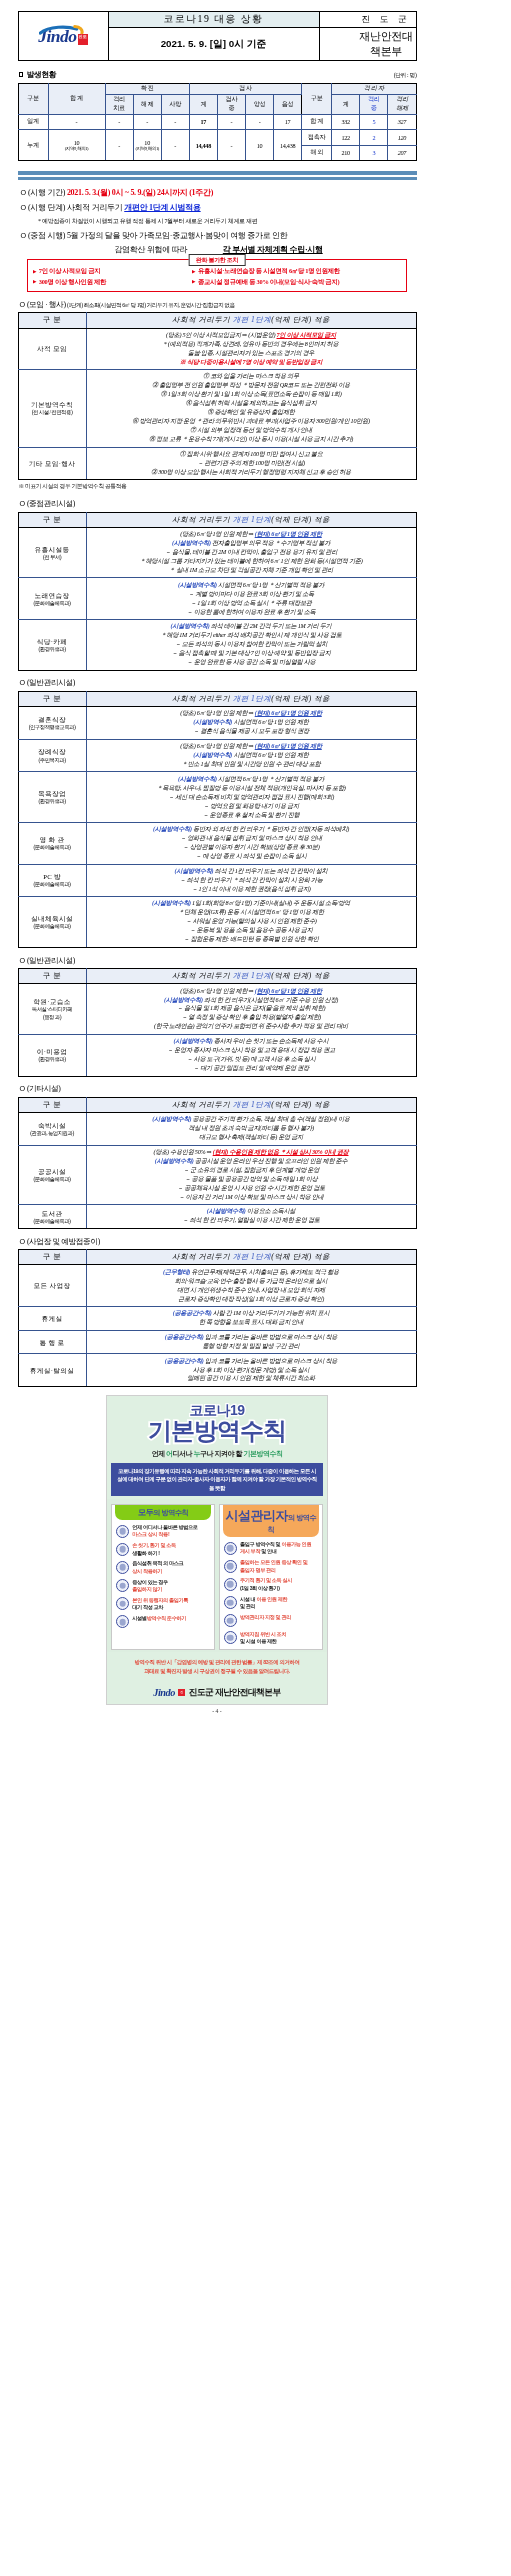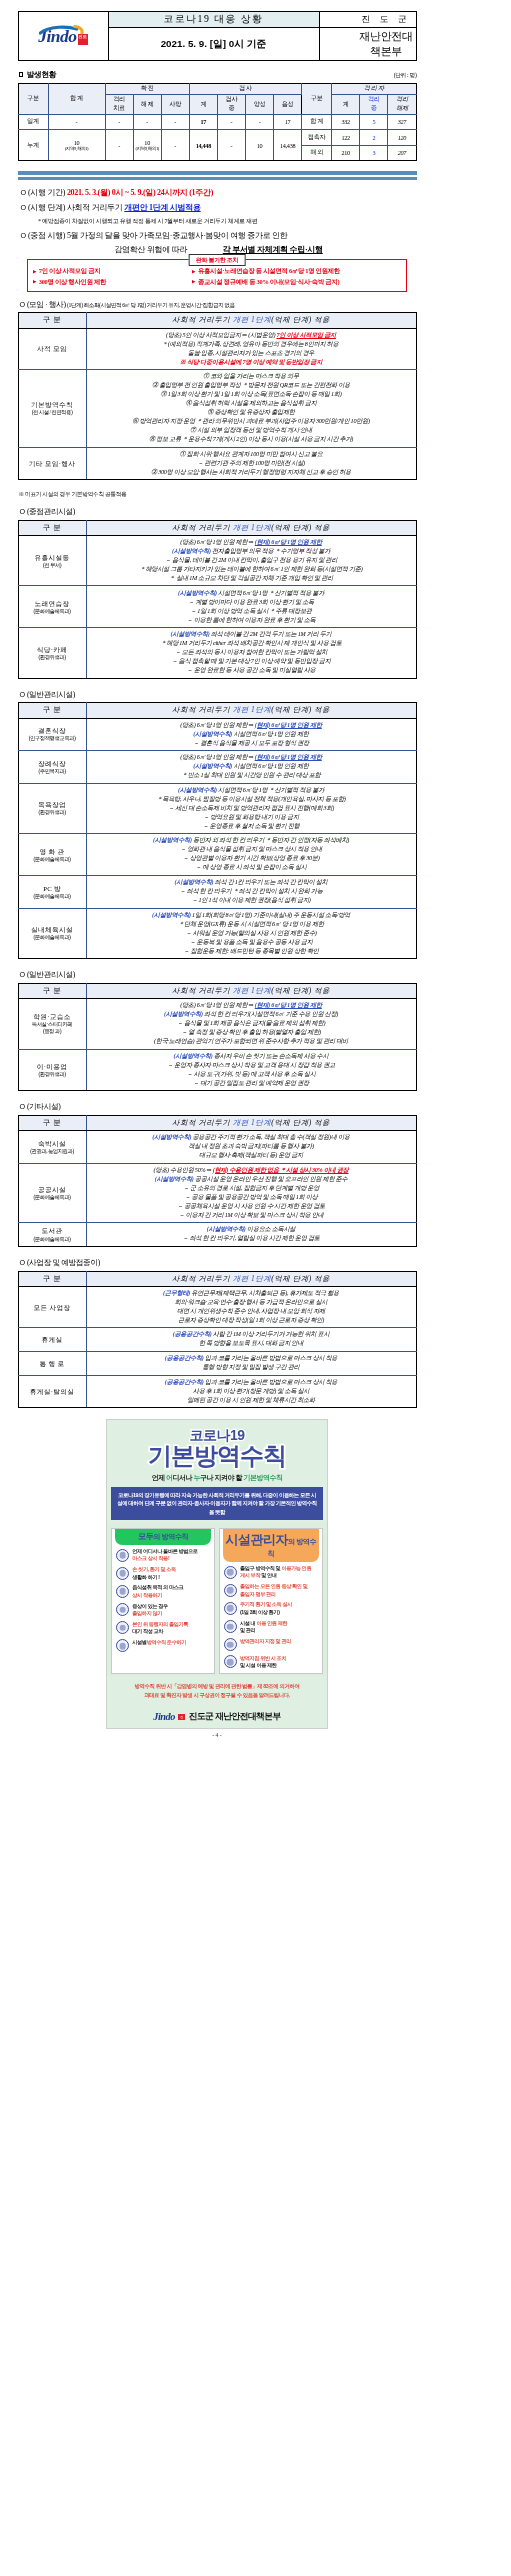--- a/index.html
+++ b/index.html
@@ -86,21 +86,21 @@
   }
   .redbox ul { list-style:none; margin:0; padding:0; display:grid; grid-template-columns: 155px 1fr; column-gap:4.1px; row-gap:1.5px;}
   .redbox li { color:#e60012; font-size:6.4px; letter-spacing:-0.3px; font-weight:bold; }
   .redbox li::before { content:"\25B6"; font-size:4.6px; margin-right:2.6px; position:relative; top:-0.5px;}
 
   
   .subhead { font-size:7.7px; margin: 7.7px 0 2.6px 2.1px; letter-spacing:-0.4px; }
   .subhead .oc { font-family:"Liberation Sans",sans-serif; font-size:7.2px; margin-right:2.1px; }
   .subhead .tiny { font-size:5.7px; letter-spacing:-0.5px; }
 
-  table.rules { width:100%; border-collapse:collapse; table-layout:fixed; margin-bottom:11px; }
+  table.rules { width:100%; border-collapse:collapse; table-layout:fixed; margin-bottom:3px; }
   table.rules th, table.rules td { border:0.5px solid #36538f; vertical-align:middle; }
   table.rules thead th {
     background:#e9eef7; font-weight:normal; font-size:7.5px; letter-spacing:0.5px;
     padding:2.1px 0; text-align:center; border-top:1px solid #000;
   }
   table.rules thead th.hdr-r { border-bottom:1px solid #000; }
   table.rules .colgu { width:68px; text-align:center; font-size:6.7px; letter-spacing:0.3px; line-height:1.35; padding: 2.1px 1px; }
   table.rules td.body { padding: 2.1px 4.1px 2.6px 4.1px; font-size:6.2px; line-height:1.45; letter-spacing:-0.3px; text-align:center;}
   table.rules tr.last td { border-bottom:1px solid #000; }
   table.rules td.lft, table.rules th.lft { border-left:1px solid #000; }
@@ -135,21 +135,21 @@
     font-weight:bold; font-size:5.4px; line-height:1.55; letter-spacing:-0.4px;
     padding:3.6px 5.2px; margin: 4.6px 4.1px 0 4.1px; text-align:center;
   }
   .p-cols { display:flex; gap:3.6px; padding: 5.2px 4.1px 2.1px 4.1px; }
   .p-col { flex:1; background:#fff; border:0.5px solid #c8c8c8; padding-bottom:3.6px; }
   .p-col-hd {
     font-family:"Liberation Sans",sans-serif; font-weight:bold; font-size:7.2px;
     color:#3d4d9e; text-align:center; padding:2.6px 0 2.1px 0; letter-spacing:-0.5px;
     border-radius: 0 0 7.2px 7.2px; margin:0 3.1px;
   }
-  .hd-red { background:#22c55e; }
+  .hd-red { background:#84cc16; }
   .hd-org { background:#f5a85a; }
   .p-item { display:flex; align-items:flex-start; gap:3.1px; padding: 3.6px 3.6px 0 4.1px; }
   .p-ico {
     flex: 0 0 13px; width:13px; height:13px; border-radius:50%;
     border:1.1px solid #3d4d9e; background:#eef1fa; position:relative; margin-top:0.5px;
   }
   .p-ico::after{
     content:""; position:absolute; left:50%; top:50%; transform:translate(-50%,-50%);
     width:6.7px;height:6.7px;border-radius:50%; background:#9aa6cf;
   }

